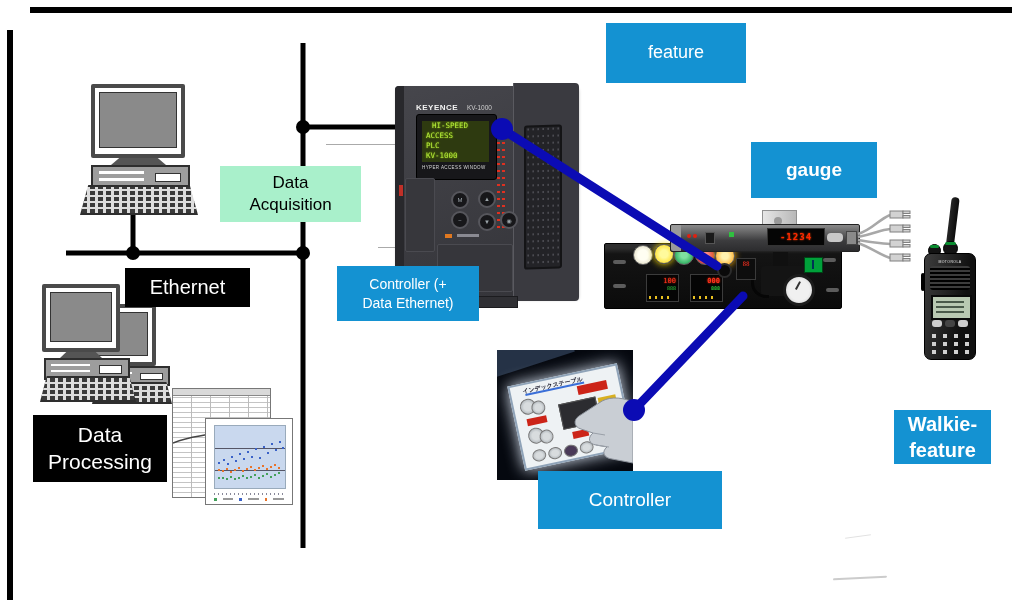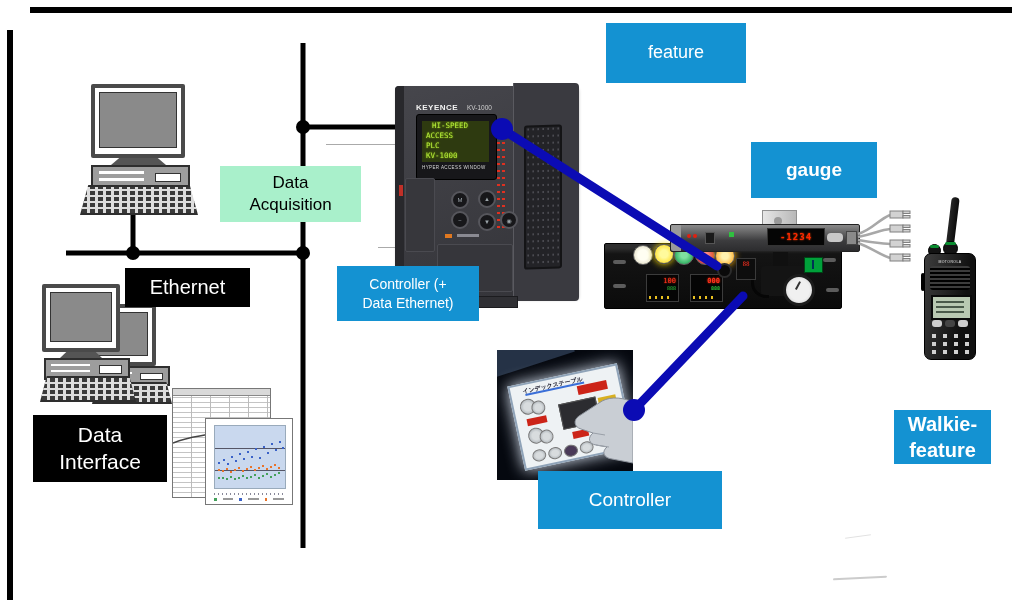--- a/index.html
+++ b/index.html
@@ -185,21 +185,21 @@
     <div class="abs cpu-box" style="left:6px;top:82px;width:82px;height:18px;">
       <div class="cpu-s1"></div>
         <div class="cpu-s2"></div>
         <div class="cpu-btn"></div>
     </div>
     <div class="abs kbd" style="left:2px;top:100px;width:92px;height:22px;"></div>
   </div>
 
   <div class="abs blacklabel" style="left:33px;top:415px;width:134px;height:67px;font-size:21px;">
     <div>Data</div>
-    <div>Interface</div>
+    <div>Processing</div>
   </div>
 
   <div class="abs sheet" style="left:172px;top:388px;width:97px;height:108px;">
     <div class="sheet-head"></div>
     <svg width="97" height="108" style="position:absolute;left:0;top:0;">
       <path d="M0,54 C30,42 62,46 97,38" stroke="#444" stroke-width="1.5" fill="none"></path>
     </svg>
   </div>
   <div class="abs chartbox" style="left:205px;top:418px;width:86px;height:85px;">
     <div class="plot">

